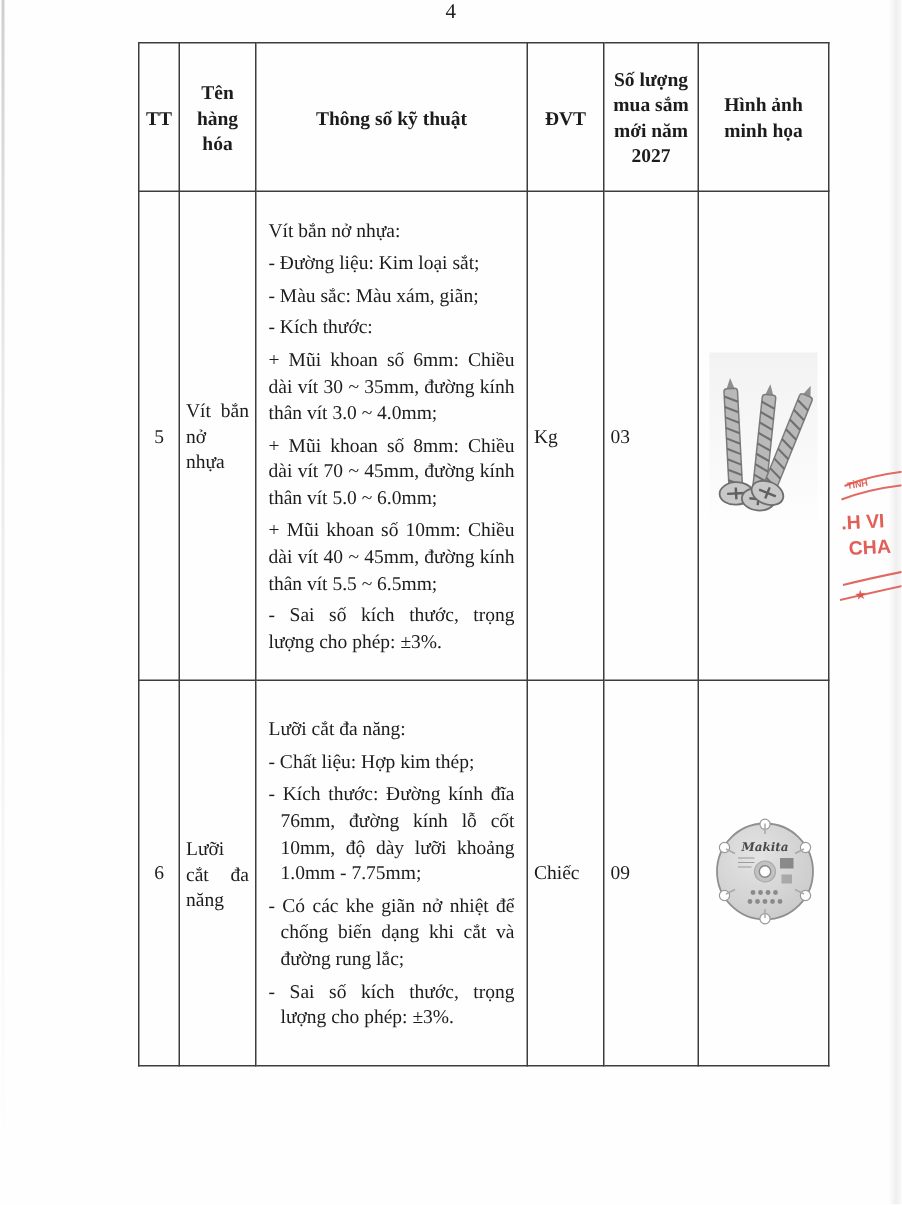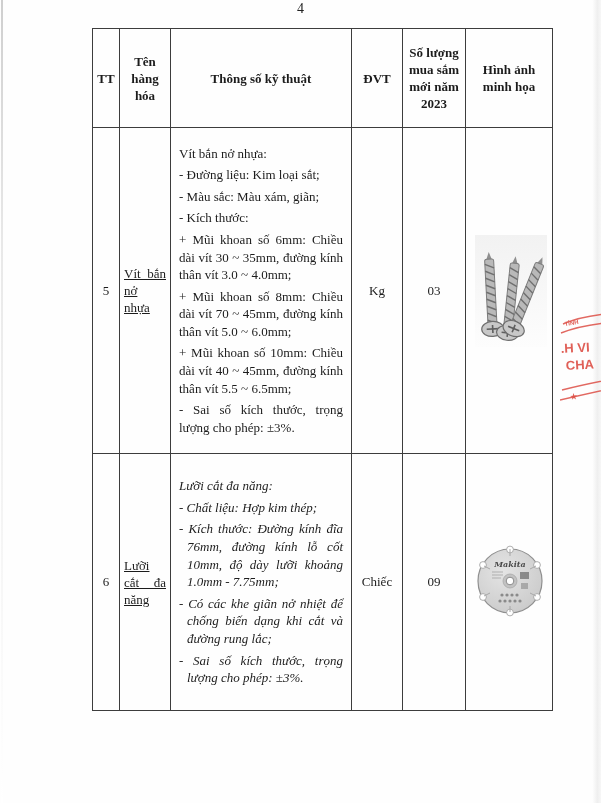--- a/index.html
+++ b/index.html
@@ -30,28 +30,28 @@
     vertical-align:middle;
     font-size:13px;
     padding:2px 4px;
     overflow:hidden;
   }
   tr.header-row{height:99px;}
   tr.row-5{height:326px;}
   tr.row-6{height:257px;}
   th{font-weight:bold;text-align:center;line-height:17px;}
   td.cell-tt{text-align:center;}
-  td.cell-name{text-align:justify;padding:2px 5px;line-height:17px;text-decoration:underline;}
-  td.cell-dvt,td.cell-qty{text-align:center;}
+  td.cell-name{text-align:justify;padding:2px 5px;line-height:17px;}
+  td.cell-dvt,td.cell-qty{}
   td.cell-spec{padding:2px 5px 2px 6px;}
   td.cell-spec p.spec-line{
     margin:4px;line-height:17.6px;text-align:justify;
   }
-  td.cell-spec.hang p.spec-line{padding-left:8px;text-indent:-8px;font-style:italic;}
-  td.cell-img{text-align:right;padding:0;}
+  td.cell-spec.hang p.spec-line{padding-left:8px;text-indent:-8px;}
+  td.cell-img{text-align:center;padding:0;}
   .photo{display:inline-block;vertical-align:middle;}
   .stamp{position:absolute;left:560px;top:300px;width:60px;height:115px;pointer-events:none;}
 </style>
 </head>
 <body>
 
 <div class="scan-edge-left"></div>
 <div class="scan-edge-right"></div>
 
 <div class="page-number">4</div>
@@ -64,21 +64,21 @@
       <col class="c4">
       <col class="c5">
       <col class="c6">
     </colgroup>
   <tbody>
       <tr class="header-row">
     <th>TT</th>
     <th>Tên hàng hóa</th>
     <th>Thông số kỹ thuật</th>
     <th>ĐVT</th>
-    <th>Số lượng mua sắm mới năm 2023</th>
+    <th>Số lượng mua sắm mới năm 2027</th>
     <th>Hình ảnh minh họa</th>
   </tr>
 
   <tr class="row-5">
     <td class="cell-tt">5</td>
     <td class="cell-name">Vít bắn nở nhựa</td>
     <td class="cell-spec">
           <p class="spec-line">Vít bắn nở nhựa:</p>
           <p class="spec-line">- Đường liệu: Kim loại sắt;</p>
           <p class="spec-line">- Màu sắc: Màu xám, giãn;</p>

